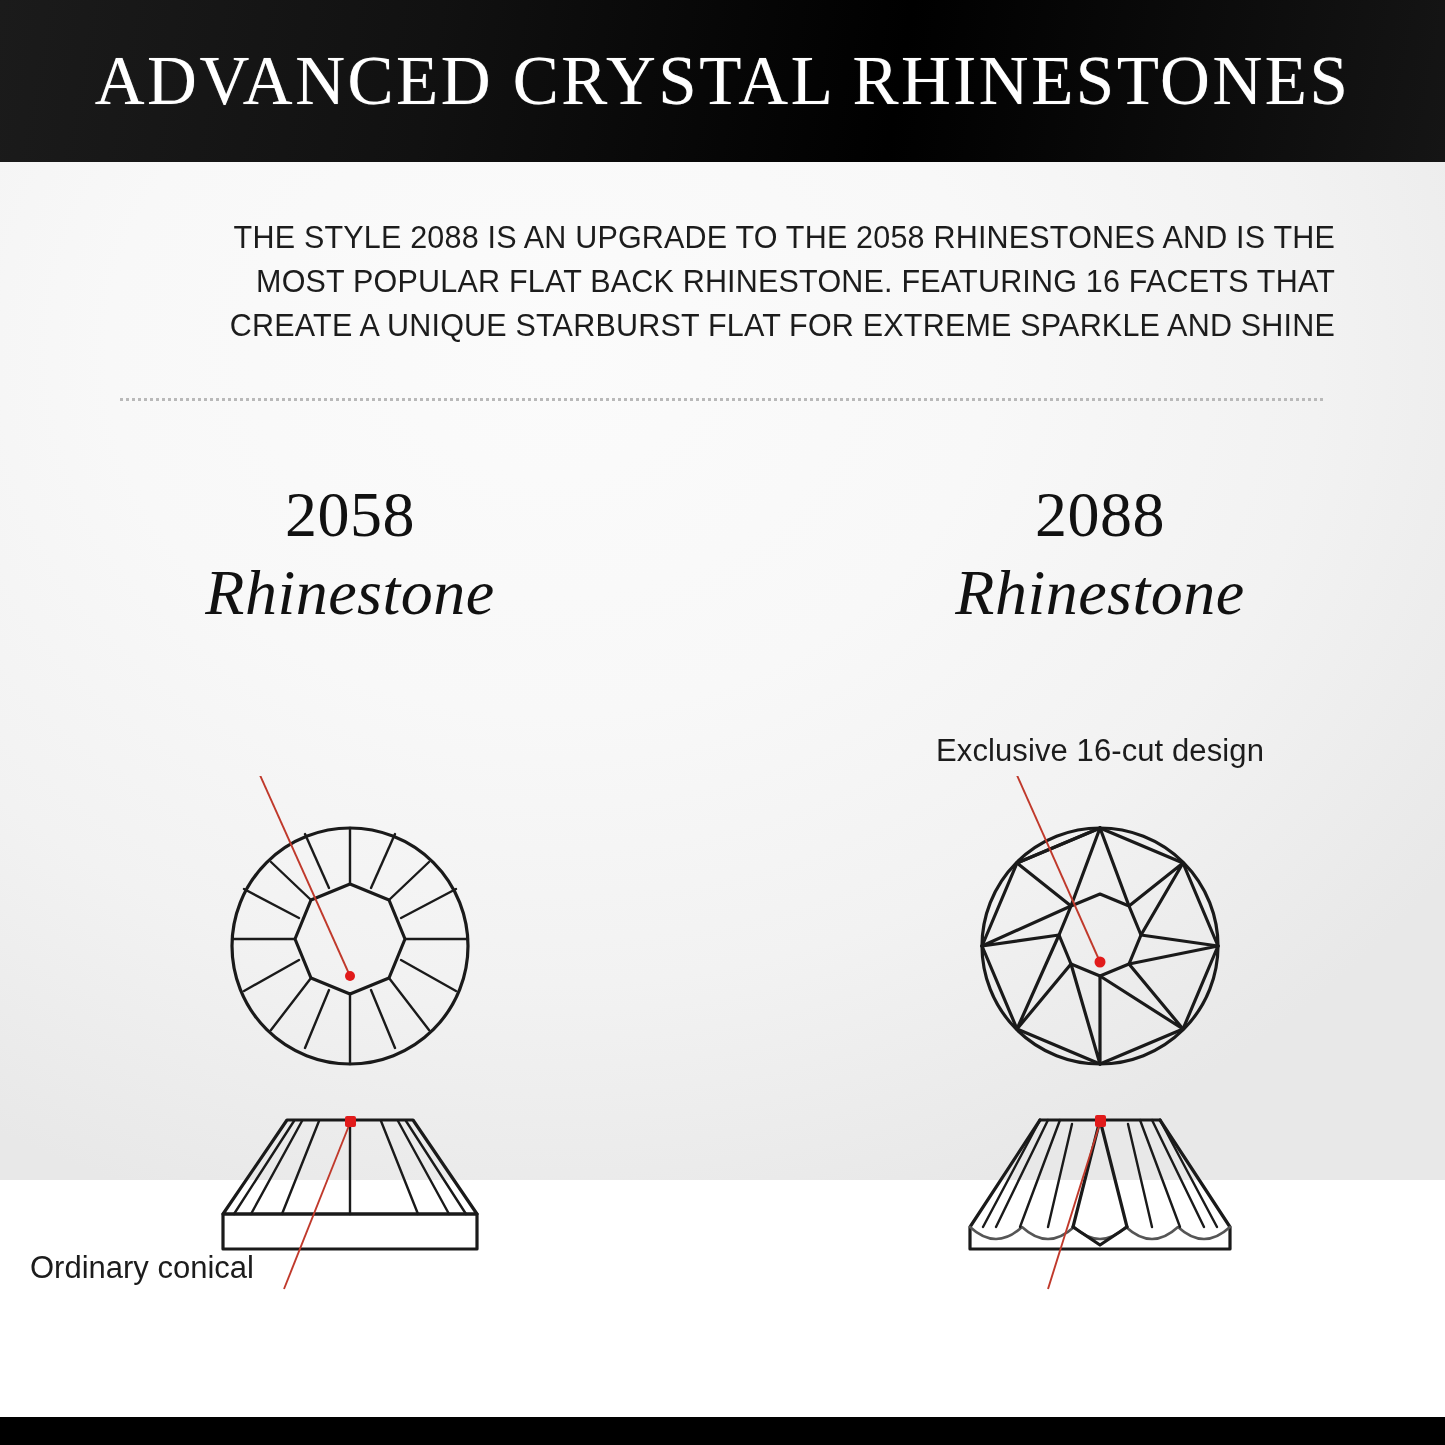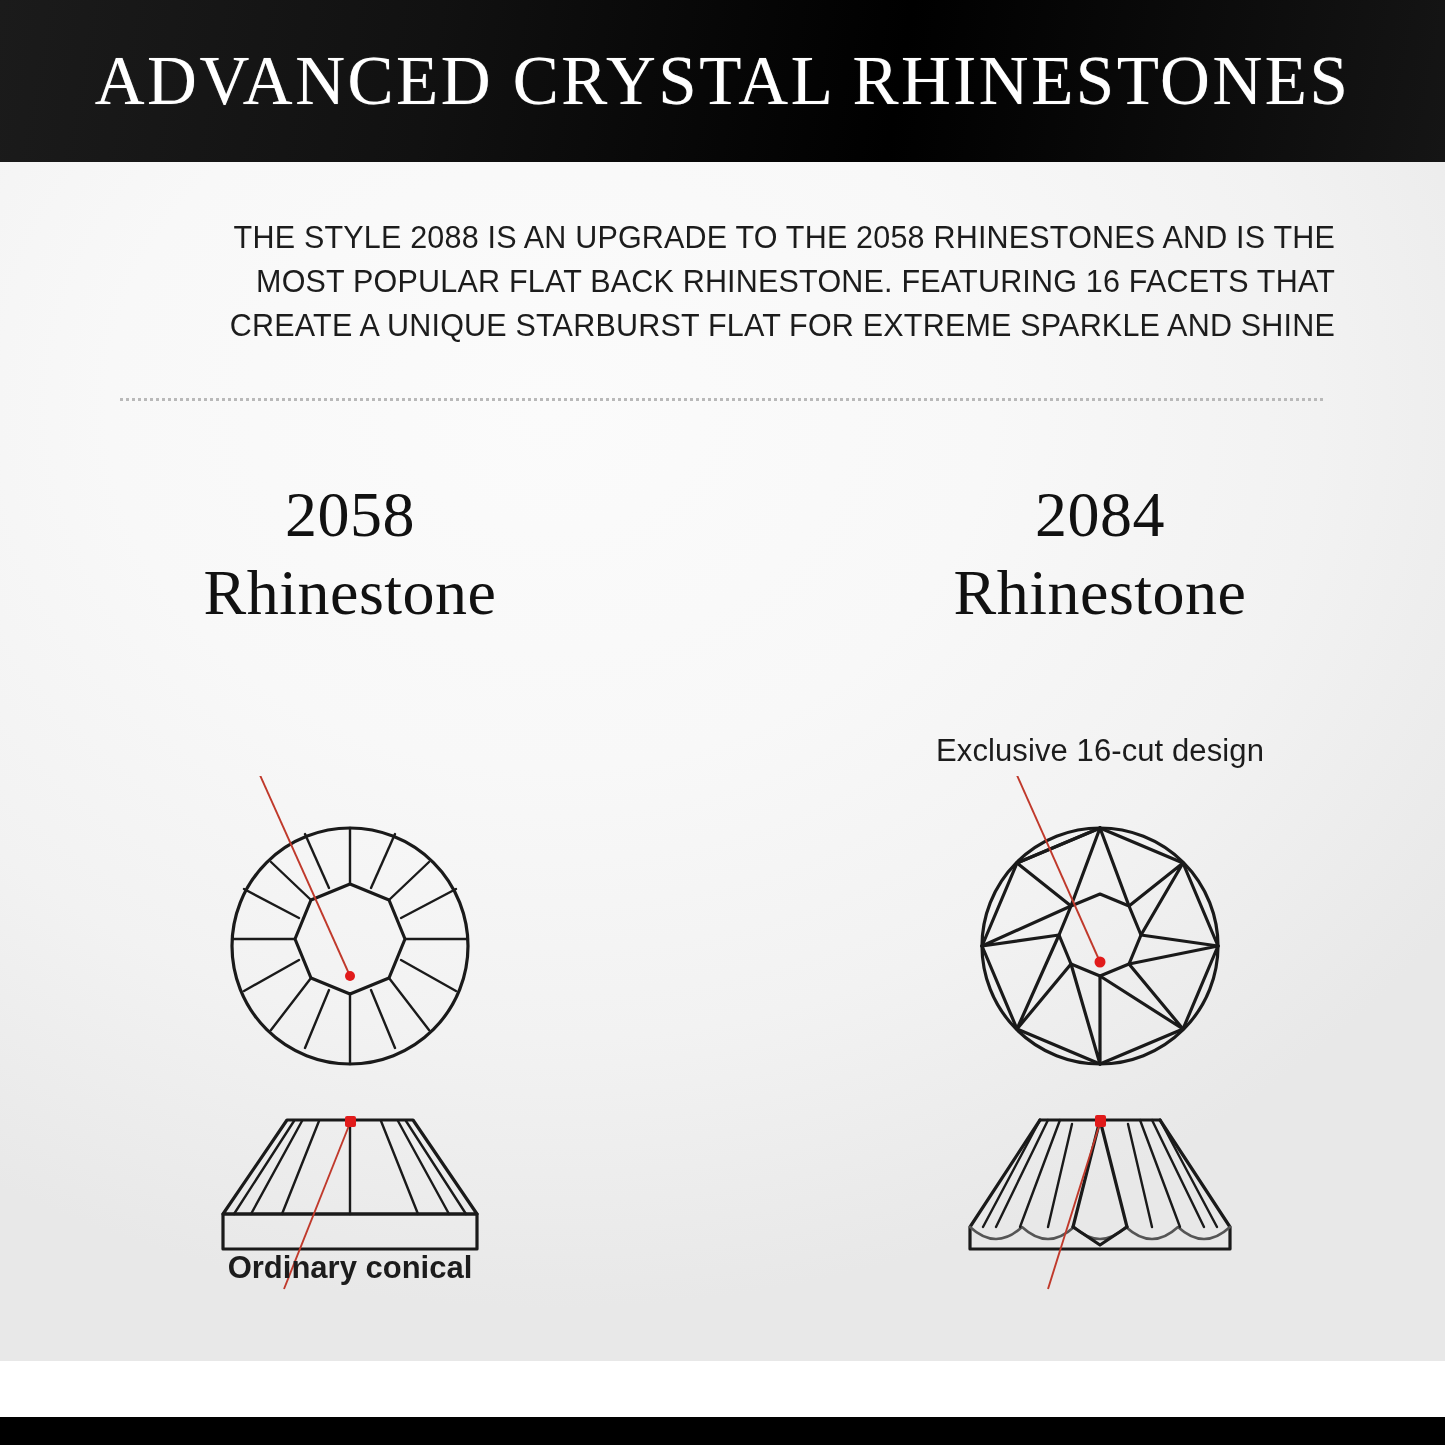--- a/index.html
+++ b/index.html
@@ -5,21 +5,21 @@
   * { margin:0; padding:0; box-sizing:border-box; }
   html, body { width:1445px; height:1445px; }
   body {
     font-family: "Liberation Sans", sans-serif;
     background: #ffffff;
     overflow: hidden;
   }
   #page {
     position: relative;
     width: 1445px;
-    height: 1361px;
+    height: 1180px;
     background:
       radial-gradient(ellipse 1100px 900px at 38% 30%, #fbfbfb 0%, #f8f8f8 40%, #f2f2f2 70%, #e8e8e8 100%);
   }
 
   
   #header {
     position: absolute;
     top: 0; left: 0;
     width: 1445px;
     height: 162px;
@@ -78,21 +78,21 @@
   .col-title {
     font-family: "Liberation Serif", "DejaVu Serif", serif;
     text-align: center;
     color: #111111;
     font-size: 64px;
     line-height: 78px;
     font-weight: 400;
     letter-spacing: .5px;
   }
   .col-title .t-num  { display:block; }
-  .col-title .t-word { display:block; }
+  .col-title .t-word { display:block;font-style:italic; }
 
   .cut-label {
     position: absolute;
     width: 100%;
     top: 257px;
     text-align: center;
     font-size: 31px;
     color: #1c1c1c;
     letter-spacing: .1px;
   }
@@ -107,25 +107,24 @@
     position: absolute;
     top: 625px;
     left: 50%;
     transform: translateX(-50%);
   }
 
   .bottom-caption {
     position: absolute;
     width: 100%;
     top: 773px;
-    text-align: center;
+    text-align: left;
     font-size: 31px;
     line-height: 38px;
     color: #1c1c1c;
-    font-weight: bold;
   }
   .bottom-caption .cl { display:block; white-space:nowrap; }
 
   
   #footer-bar {
     position: absolute;
     left: 0;
     top: 1417px;
     width: 1445px;
     height: 28px;
@@ -217,21 +216,21 @@
     </div>
 
     <div class="bottom-caption">
       <span class="cl">Ordinary conical</span>
     </div>
   </div>
 
   <div class="col" id="col-right">
 
     <div class="col-title">
-      <span class="t-num">2084</span>
+      <span class="t-num">2088</span>
       <span class="t-word">Rhinestone</span>
     </div>
 
     <div class="cut-label">Exclusive 16-cut design</div>
 
     <div class="top-view">
       <svg width="320" height="300" viewBox="0 0 320 300">
 
         <circle cx="160" cy="170" r="118" class="stroke"></circle>
 

